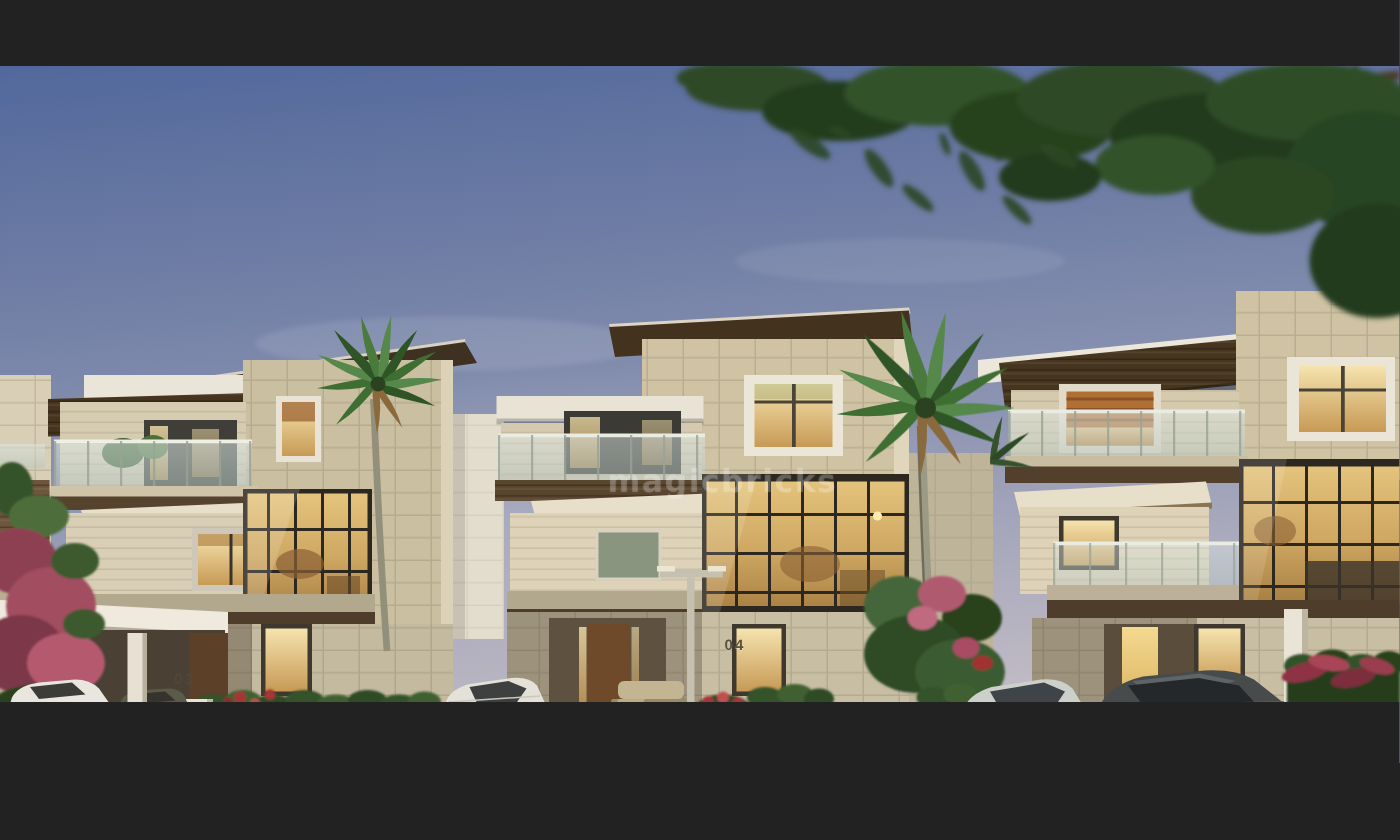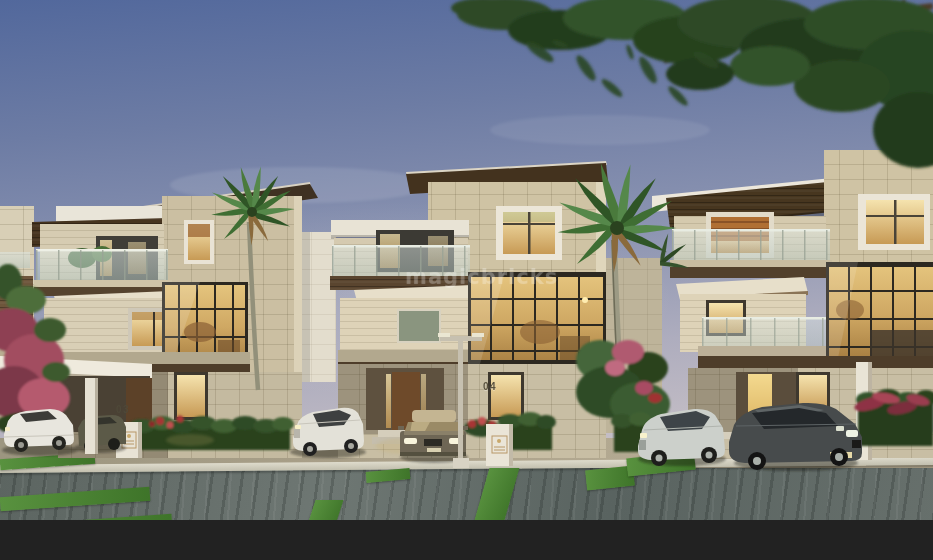--- a/index.html
+++ b/index.html
@@ -1,16 +1,16 @@
 <!DOCTYPE html>
 <html><head>
 <meta charset="utf-8">
 <style>
   html,body{margin:0;padding:0;background:#222;font-family:"Liberation Sans",sans-serif;}
-  .stage{position:relative;width:933px;height:520px;overflow:hidden;background:#889;}
+  .stage{position:relative;width:933px;height:424px;overflow:hidden;background:#889;margin-top:44px;}
   .abs{position:absolute;}
   .sky{left:0;top:0;width:933px;height:560px;
     background:linear-gradient(175deg,#52689c 0%,#6d7ca4 22%,#8d95b2 45%,#aeadbe 62%,#c6bfc6 78%,#d4cac7 92%,#d8cdc6 100%);}
   .skyglow{left:120px;top:200px;width:560px;height:200px;border-radius:50%;
     background:radial-gradient(ellipse at center,rgba(255,245,235,.18),rgba(255,245,235,0) 70%);}
   .road{left:0;top:466px;width:933px;height:94px;
     background:
       repeating-linear-gradient(98deg,rgba(16,22,20,.20) 0 3px,rgba(0,0,0,0) 3px 15px),
       repeating-linear-gradient(94deg,rgba(255,255,255,.06) 0 2px,rgba(0,0,0,0) 2px 23px),
       linear-gradient(100deg,#5c6561 0%,#6e7773 35%,#596360 65%,#67706c 100%);}

